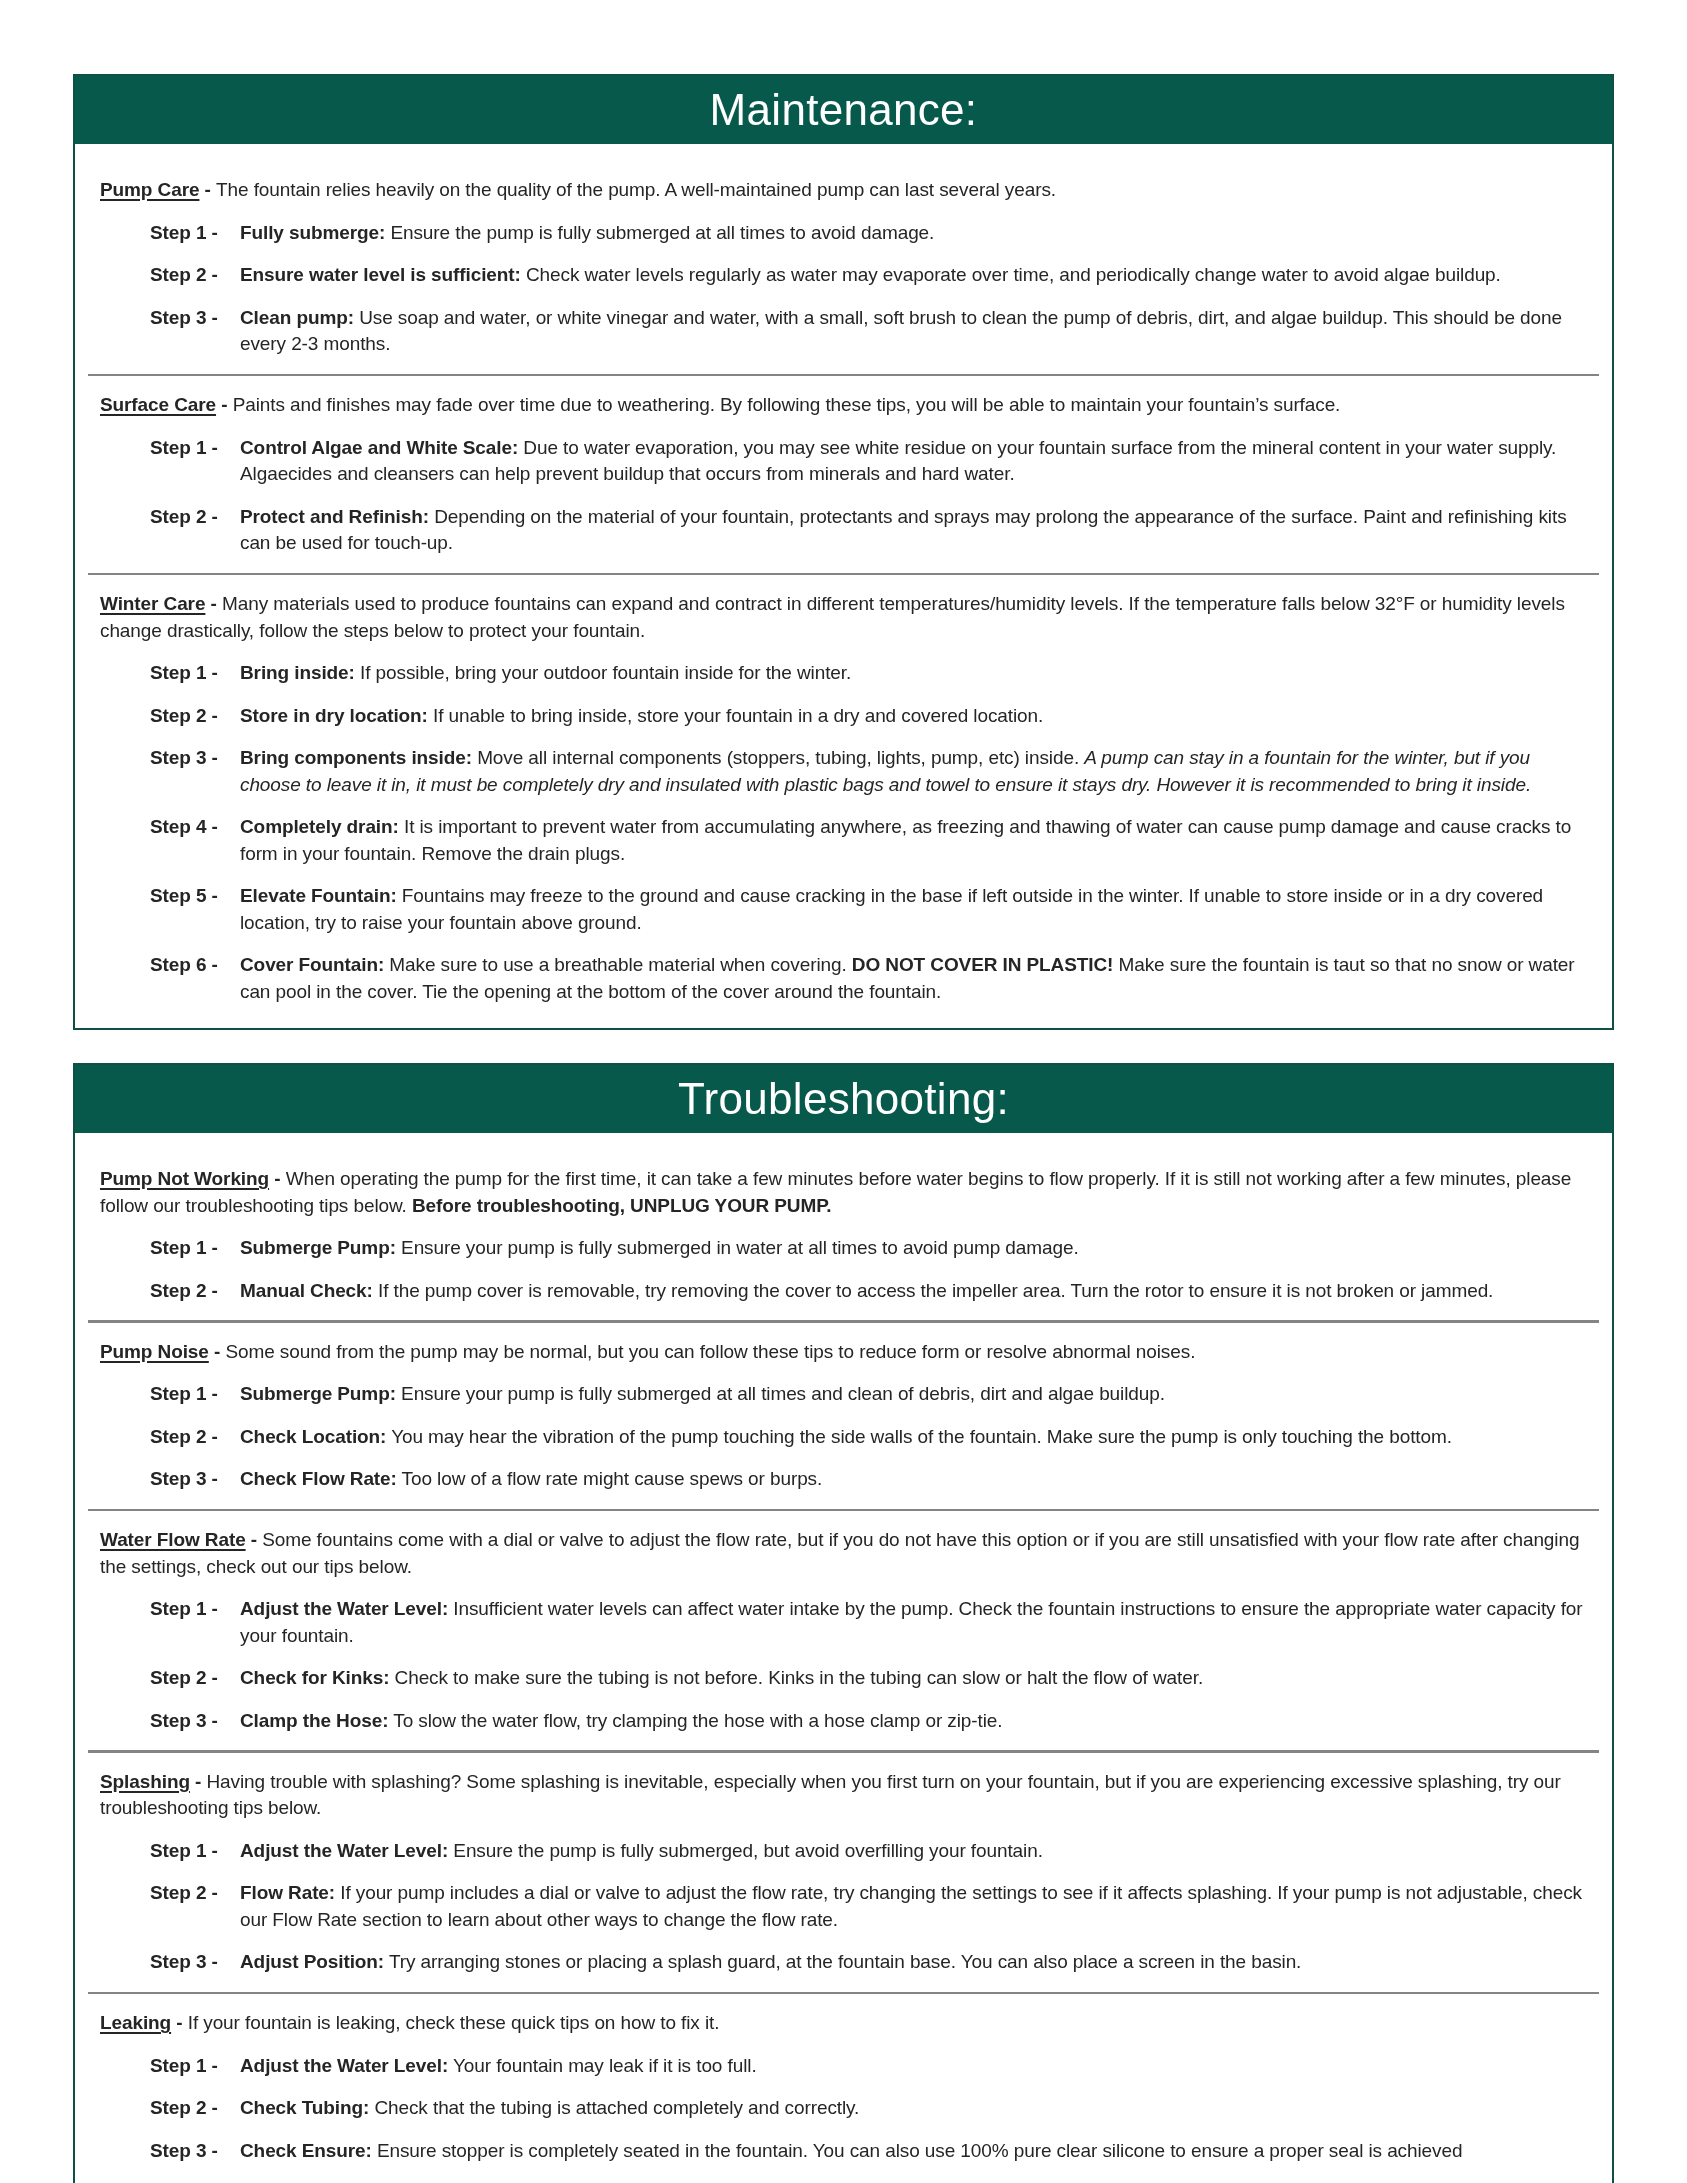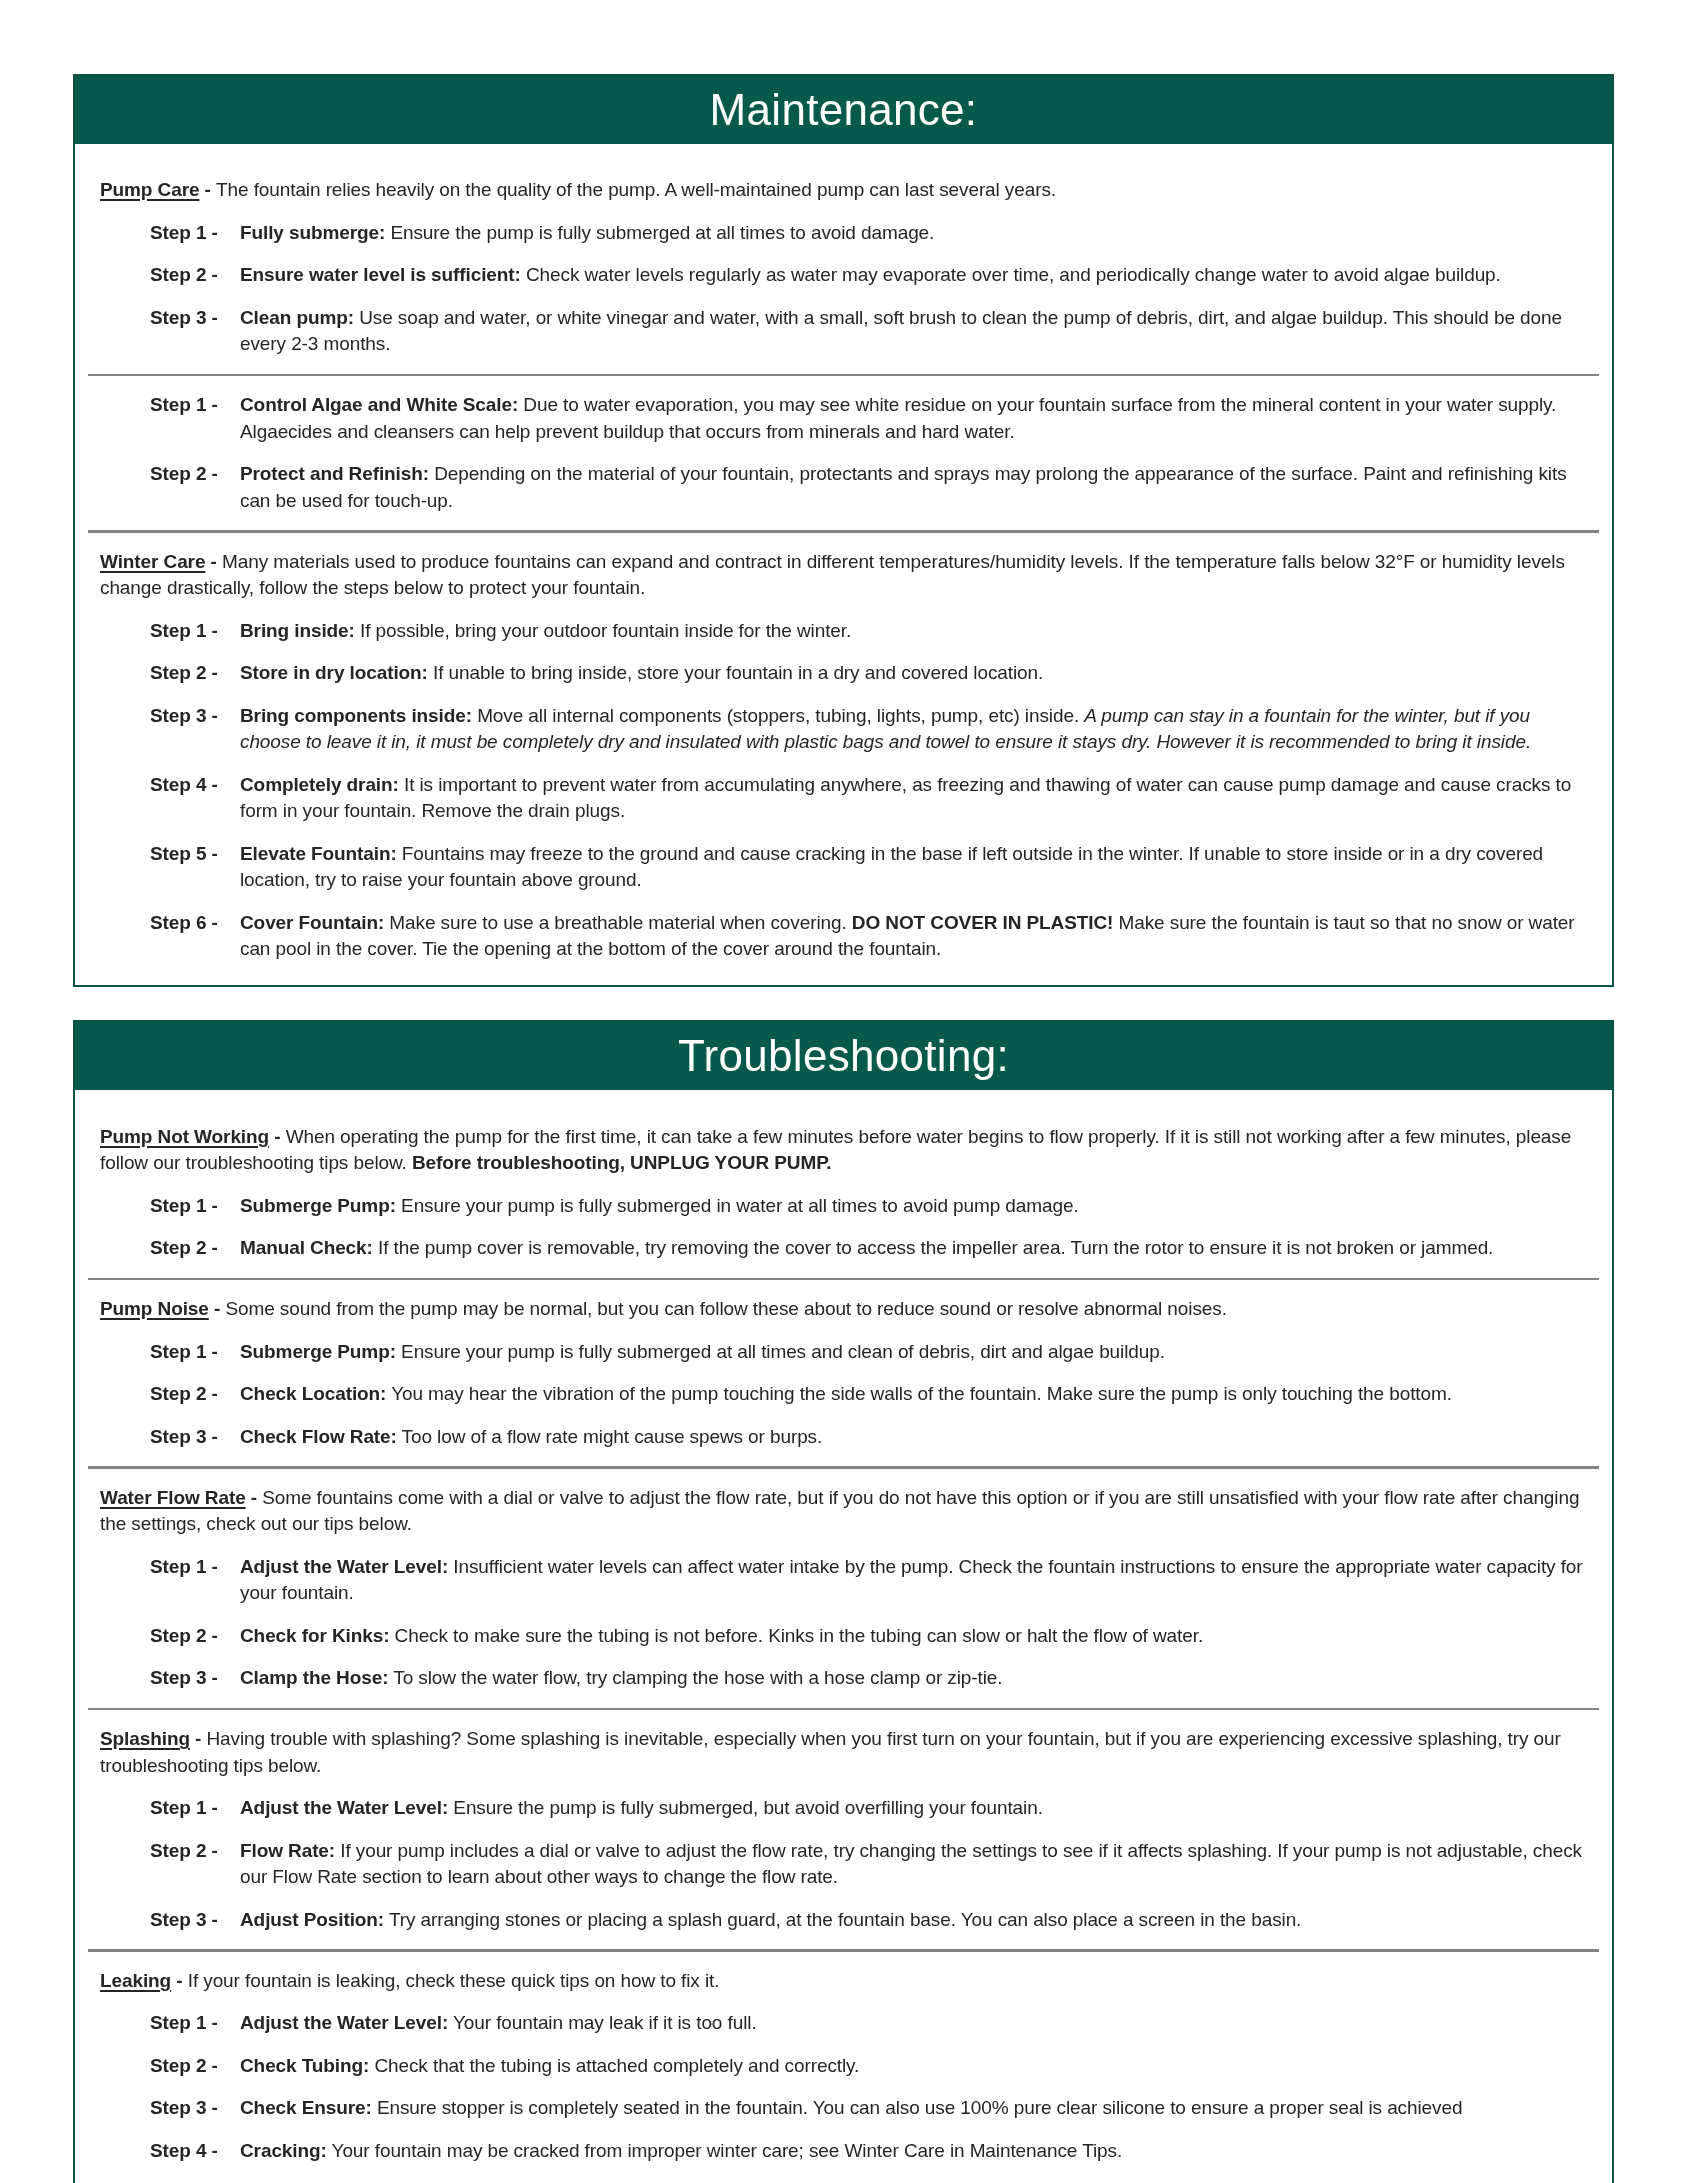--- a/index.html
+++ b/index.html
@@ -79,20 +79,21 @@
             <span class="step-label">Step 2 -</span>
             <p class="step-body"><span class="b">Ensure water level is sufficient:</span><span class="n"> Check water levels regularly as water may evaporate over time, and periodically change water to avoid algae buildup.</span></p>
           </div>
           <div class="step">
             <span class="step-label">Step 3 -</span>
             <p class="step-body"><span class="b">Clean pump:</span><span class="n"> Use soap and water, or white vinegar and water, with a small, soft brush to clean the pump of debris, dirt, and algae buildup. This should be done every 2-3 months.</span></p>
           </div>
         </div>
         <div class="divider"></div>
         <div class="topic">
+          <p class="topic-intro"><span class="hname">Surface Care</span><span class="hdash"> - </span><span class="n">Paints and finishes may fade over time due to weathering. By following these tips, you will be able to maintain your fountain’s surface.</span></p>
           <div class="step">
             <span class="step-label">Step 1 -</span>
             <p class="step-body"><span class="b">Control Algae and White Scale:</span><span class="n"> Due to water evaporation, you may see white residue on your fountain surface from the mineral content in your water supply. Algaecides and cleansers can help prevent buildup that occurs from minerals and hard water.</span></p>
           </div>
           <div class="step">
             <span class="step-label">Step 2 -</span>
             <p class="step-body"><span class="b">Protect and Refinish:</span><span class="n"> Depending on the material of your fountain, protectants and sprays may prolong the appearance of the surface. Paint and refinishing kits can be used for touch-up.</span></p>
           </div>
         </div>
         <div class="divider"></div>
@@ -137,21 +138,21 @@
             <span class="step-label">Step 1 -</span>
             <p class="step-body"><span class="b">Submerge Pump:</span><span class="n"> Ensure your pump is fully submerged in water at all times to avoid pump damage.</span></p>
           </div>
           <div class="step">
             <span class="step-label">Step 2 -</span>
             <p class="step-body"><span class="b">Manual Check:</span><span class="n"> If the pump cover is removable, try removing the cover to access the impeller area. Turn the rotor to ensure it is not broken or jammed.</span></p>
           </div>
         </div>
         <div class="divider"></div>
         <div class="topic">
-          <p class="topic-intro"><span class="hname">Pump Noise</span><span class="hdash"> - </span><span class="n">Some sound from the pump may be normal, but you can follow these about to reduce sound or resolve abnormal noises.</span></p>
+          <p class="topic-intro"><span class="hname">Pump Noise</span><span class="hdash"> - </span><span class="n">Some sound from the pump may be normal, but you can follow these tips to reduce form or resolve abnormal noises.</span></p>
           <div class="step">
             <span class="step-label">Step 1 -</span>
             <p class="step-body"><span class="b">Submerge Pump:</span><span class="n"> Ensure your pump is fully submerged at all times and clean of debris, dirt and algae buildup.</span></p>
           </div>
           <div class="step">
             <span class="step-label">Step 2 -</span>
             <p class="step-body"><span class="b">Check Location:</span><span class="n"> You may hear the vibration of the pump touching the side walls of the fountain. Make sure the pump is only touching the bottom.</span></p>
           </div>
           <div class="step">
             <span class="step-label">Step 3 -</span>

